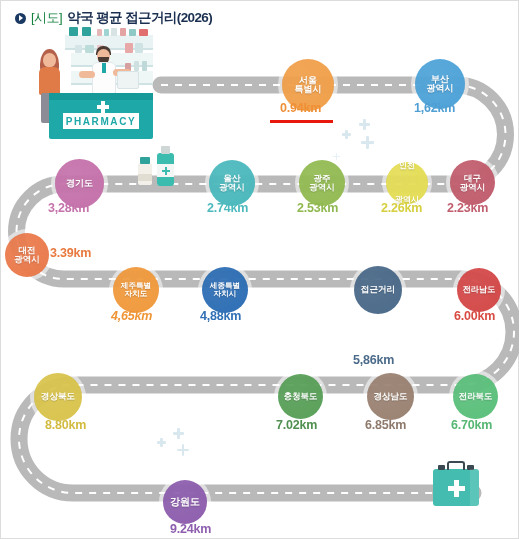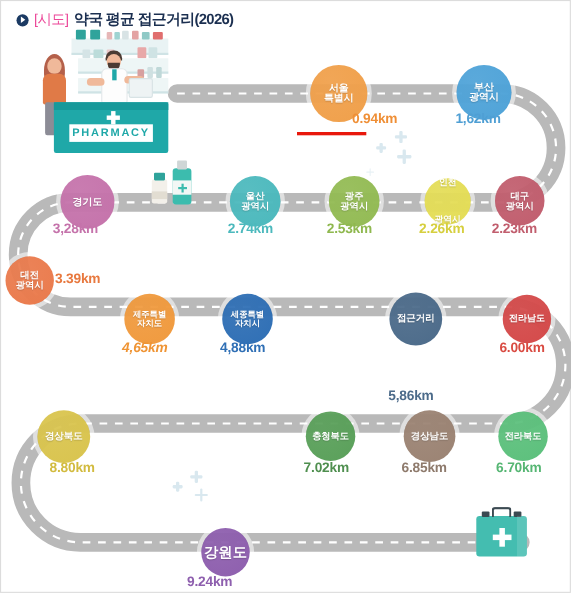--- a/index.html
+++ b/index.html
@@ -9,21 +9,21 @@
     font-family:"Liberation Sans","DejaVu Sans",sans-serif;
     overflow:hidden;position:relative;
   }
   #frame{position:absolute;inset:0;border:1px solid #dcdcdc;box-sizing:border-box;background:#fff;}
 
   
   .header{position:absolute;left:14px;top:8px;display:flex;align-items:center;gap:5px;}
   .bullet{width:11px;height:11px;border-radius:50%;background:#1b3a63;position:relative;flex:none;}
   .bullet:after{content:"";position:absolute;left:4px;top:2.6px;border-left:4px solid #fff;
       border-top:3px solid transparent;border-bottom:3px solid transparent;}
-  .h-sido{font-size:13px;color:#ec4899;letter-spacing:-.5px;}
+  .h-sido{font-size:13px;color:#15803d;letter-spacing:-.5px;}
   .h-title{font-size:13.5px;color:#1b2f50;font-weight:bold;letter-spacing:-.6px;}
 
   
   #roads{position:absolute;left:0;top:0;width:519px;height:539px;}
 
   
   .node{position:absolute;border-radius:50%;display:flex;flex-direction:column;
         align-items:center;justify-content:center;color:#fff;font-weight:bold;
         line-height:1.05;text-align:center;box-sizing:border-box;
         text-shadow:0 1px 1px rgba(0,0,0,.18);}
@@ -175,21 +175,21 @@
       <div class="cl b"></div>
       <div class="handle"></div>
     <div class="shade"></div>
       <div class="kcross"></div>
   </div>
 
   <div class="node" id="n-seoul" style="left: 281px; top: 58px; width: 52px; height: 52px; font-size: 9px; background: radial-gradient(circle at 34% 30%, rgba(240, 160, 75, 0.933), rgb(240, 160, 75)); box-shadow: rgba(255, 255, 255, 0.55) 0px 0px 0px 4px;">
     <span class="l1">서울</span>
     <span class="l2">특별시</span>
   </div>
-  <div class="val" style="left:279px;top:100px;color:#ef8f36;margin-left:40px;">0.94km</div>
+  <div class="val" style="left:279px;top:100px;color:#ef8f36;">0.94km</div>
   <div class="hl" style="left:269px;top:119px;width:63px;"></div>
 
   <div class="node" id="n-busan" style="left: 414px; top: 58px; width: 50px; height: 50px; font-size: 9px; background: radial-gradient(circle at 34% 30%, rgba(79, 163, 216, 0.933), rgb(79, 163, 216)); box-shadow: rgba(255, 255, 255, 0.55) 0px 0px 0px 4px;">
     <span class="l1">부산</span>
     <span class="l2">광역시</span>
   </div>
   <div class="val" style="left:413px;top:100px;color:#4f9fd4;">1,62km</div>
 
   <div class="node" id="n-gyeonggi" style="left: 54px; top: 158px; width: 49px; height: 49px; font-size: 9px; background: radial-gradient(circle at 34% 30%, rgba(197, 115, 171, 0.933), rgb(197, 115, 171)); box-shadow: rgba(255, 255, 255, 0.55) 0px 0px 0px 4px;">
     <span class="l1">경기도</span>
@@ -261,18 +261,18 @@
   <div class="node" id="n-gyeongnam" style="left: 366px; top: 372px; width: 47px; height: 47px; font-size: 8.5px; background: radial-gradient(circle at 34% 30%, rgba(155, 131, 115, 0.933), rgb(155, 131, 115)); box-shadow: rgba(255, 255, 255, 0.55) 0px 0px 0px 4px;">
     <span class="l1">경상남도</span>
   </div>
   <div class="val" style="left:364px;top:417px;color:#8e7a6c;">6.85km</div>
 
   <div class="node" id="n-jeonbuk" style="left: 452px; top: 373px; width: 45px; height: 45px; font-size: 8.4px; background: radial-gradient(circle at 34% 30%, rgba(92, 192, 124, 0.933), rgb(92, 192, 124)); box-shadow: rgba(255, 255, 255, 0.55) 0px 0px 0px 4px;">
     <span class="l1">전라북도</span>
   </div>
   <div class="val" style="left:450px;top:417px;color:#56b673;">6.70km</div>
 
-  <div class="node" id="n-gangwon" style="left: 182px; top: 479px; width: 44px; height: 44px; font-size: 13px; background: radial-gradient(circle at 34% 30%, rgba(142, 95, 174, 0.933), rgb(142, 95, 174)); box-shadow: rgba(255, 255, 255, 0.55) 0px 0px 0px 4px;">
+  <div class="node" id="n-gangwon" style="left: 162px; top: 479px; width: 44px; height: 44px; font-size: 10px; background: radial-gradient(circle at 34% 30%, rgba(142, 95, 174, 0.933), rgb(142, 95, 174)); box-shadow: rgba(255, 255, 255, 0.55) 0px 0px 0px 4px;">
     <span class="l1">강원도</span>
   </div>
   <div class="val" style="left:169px;top:521px;color:#8e5fae;">9.24km</div>
 
 </div>
 
 </body></html>

